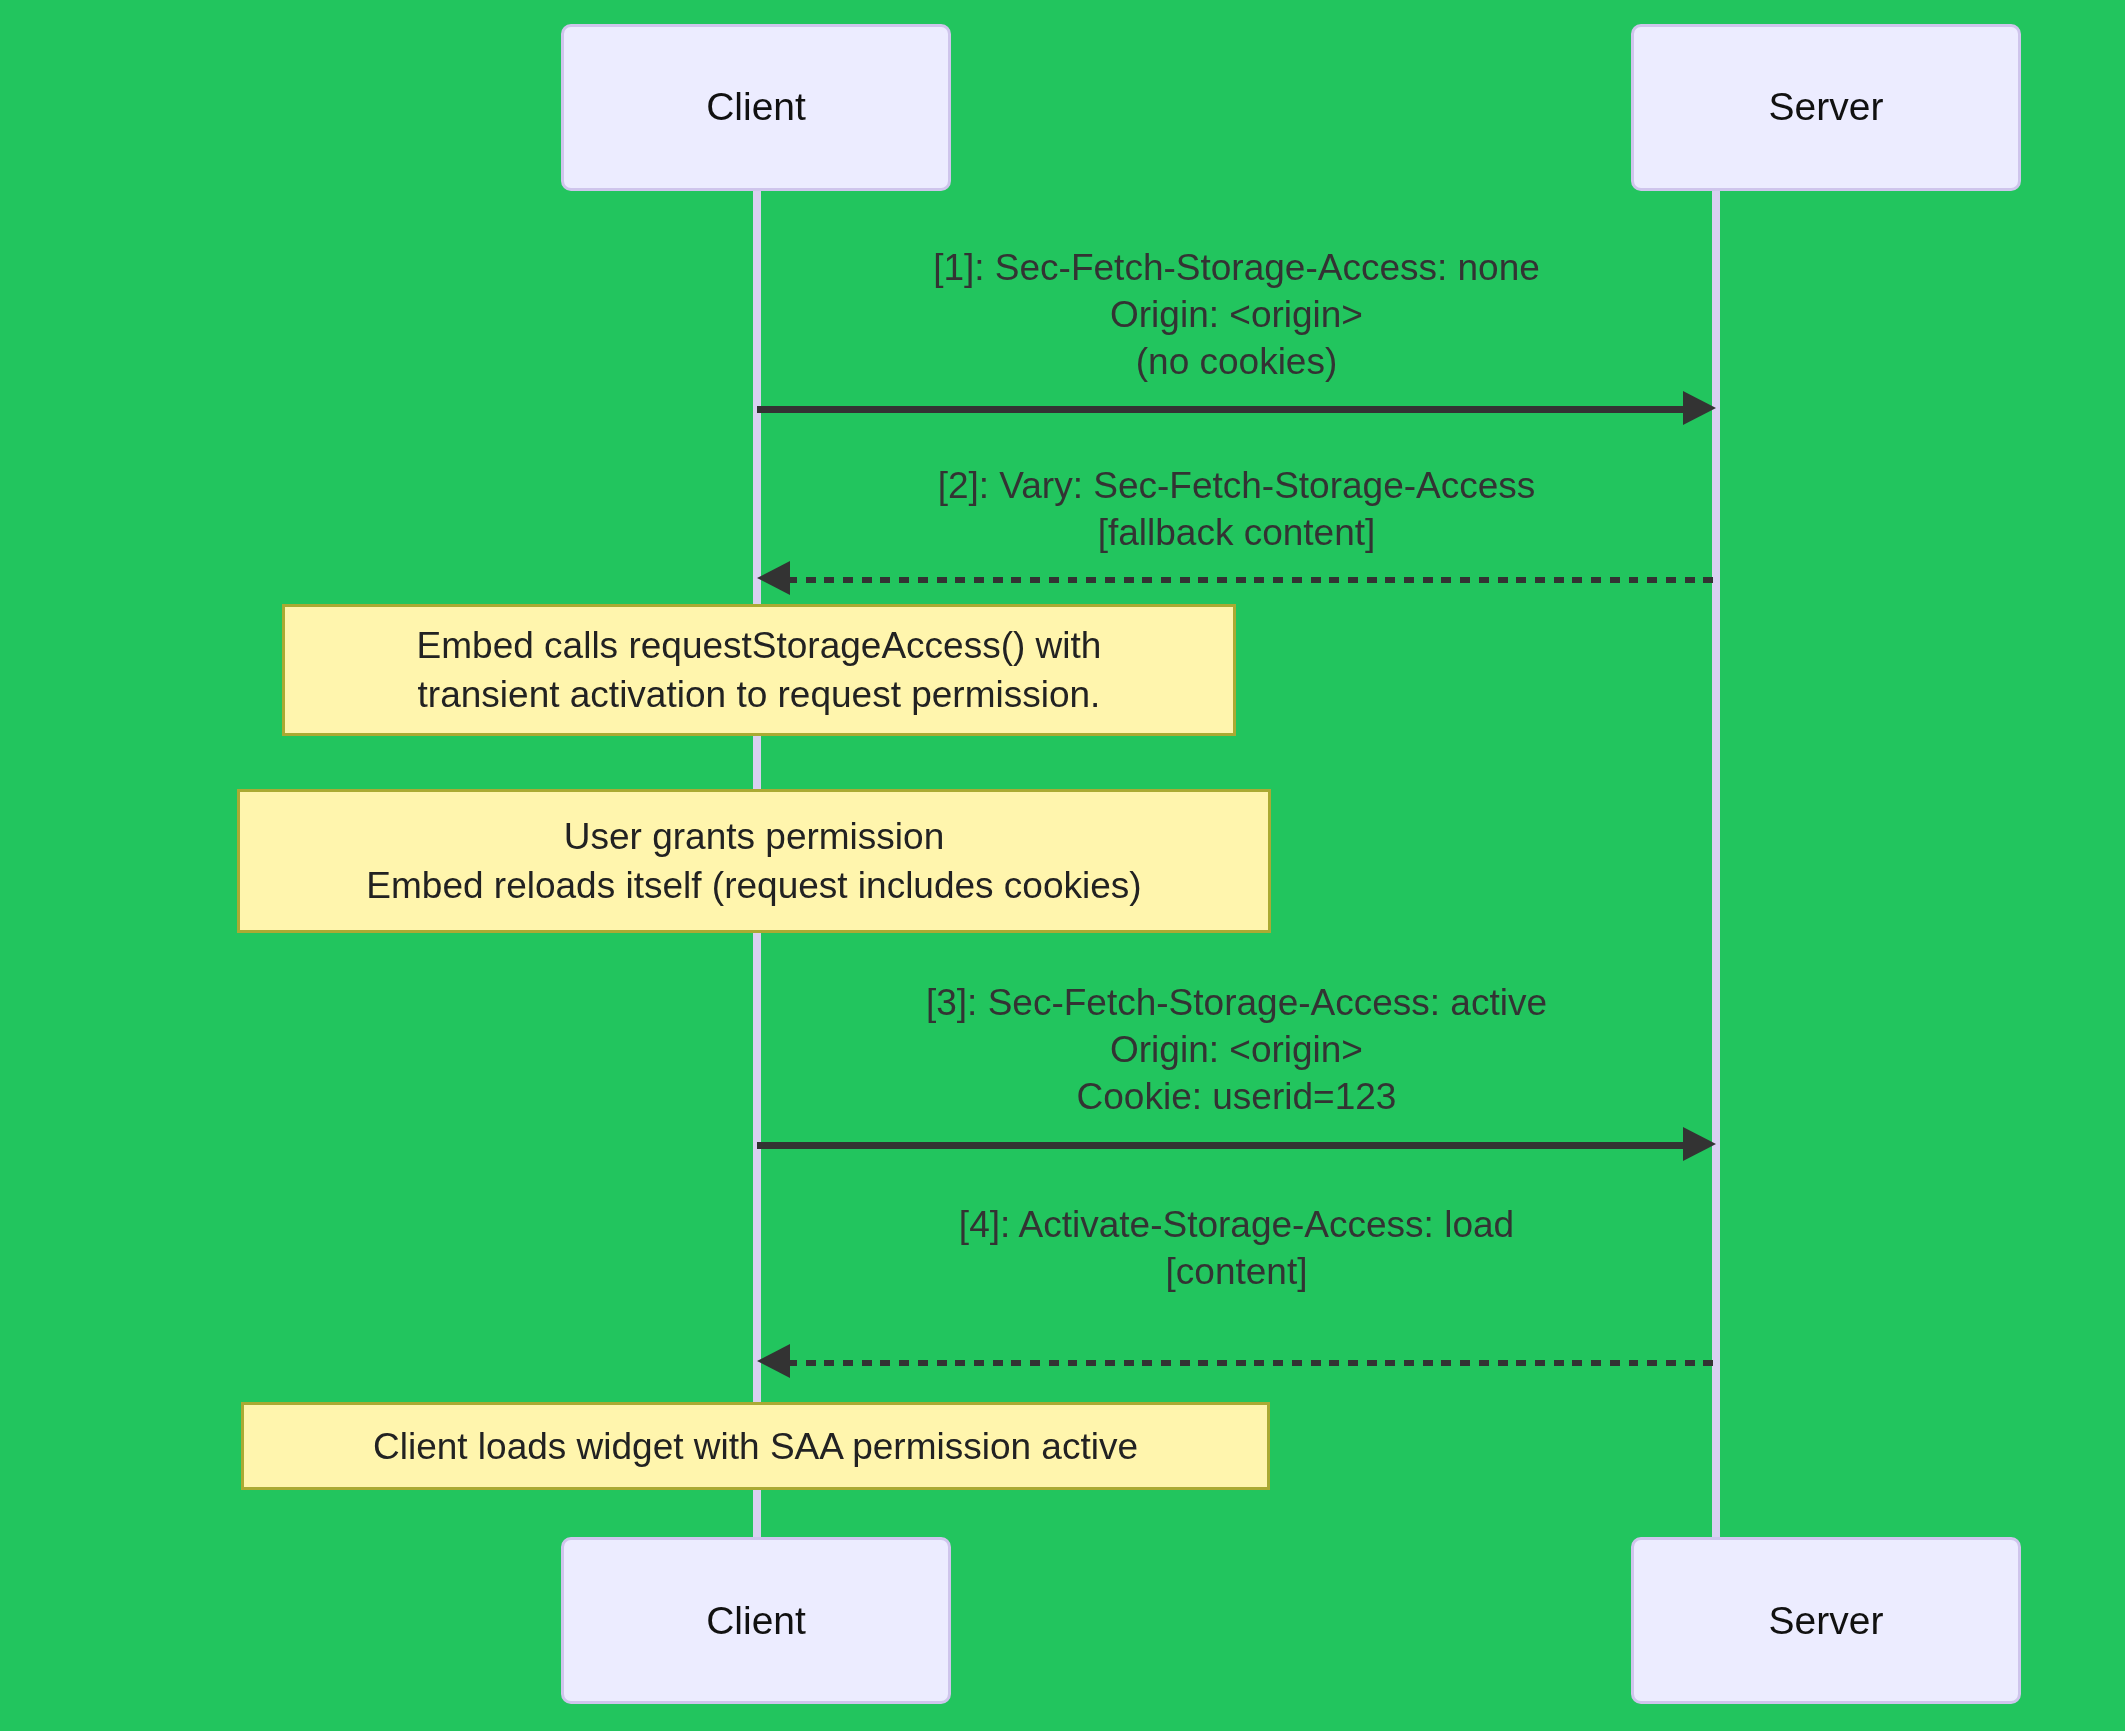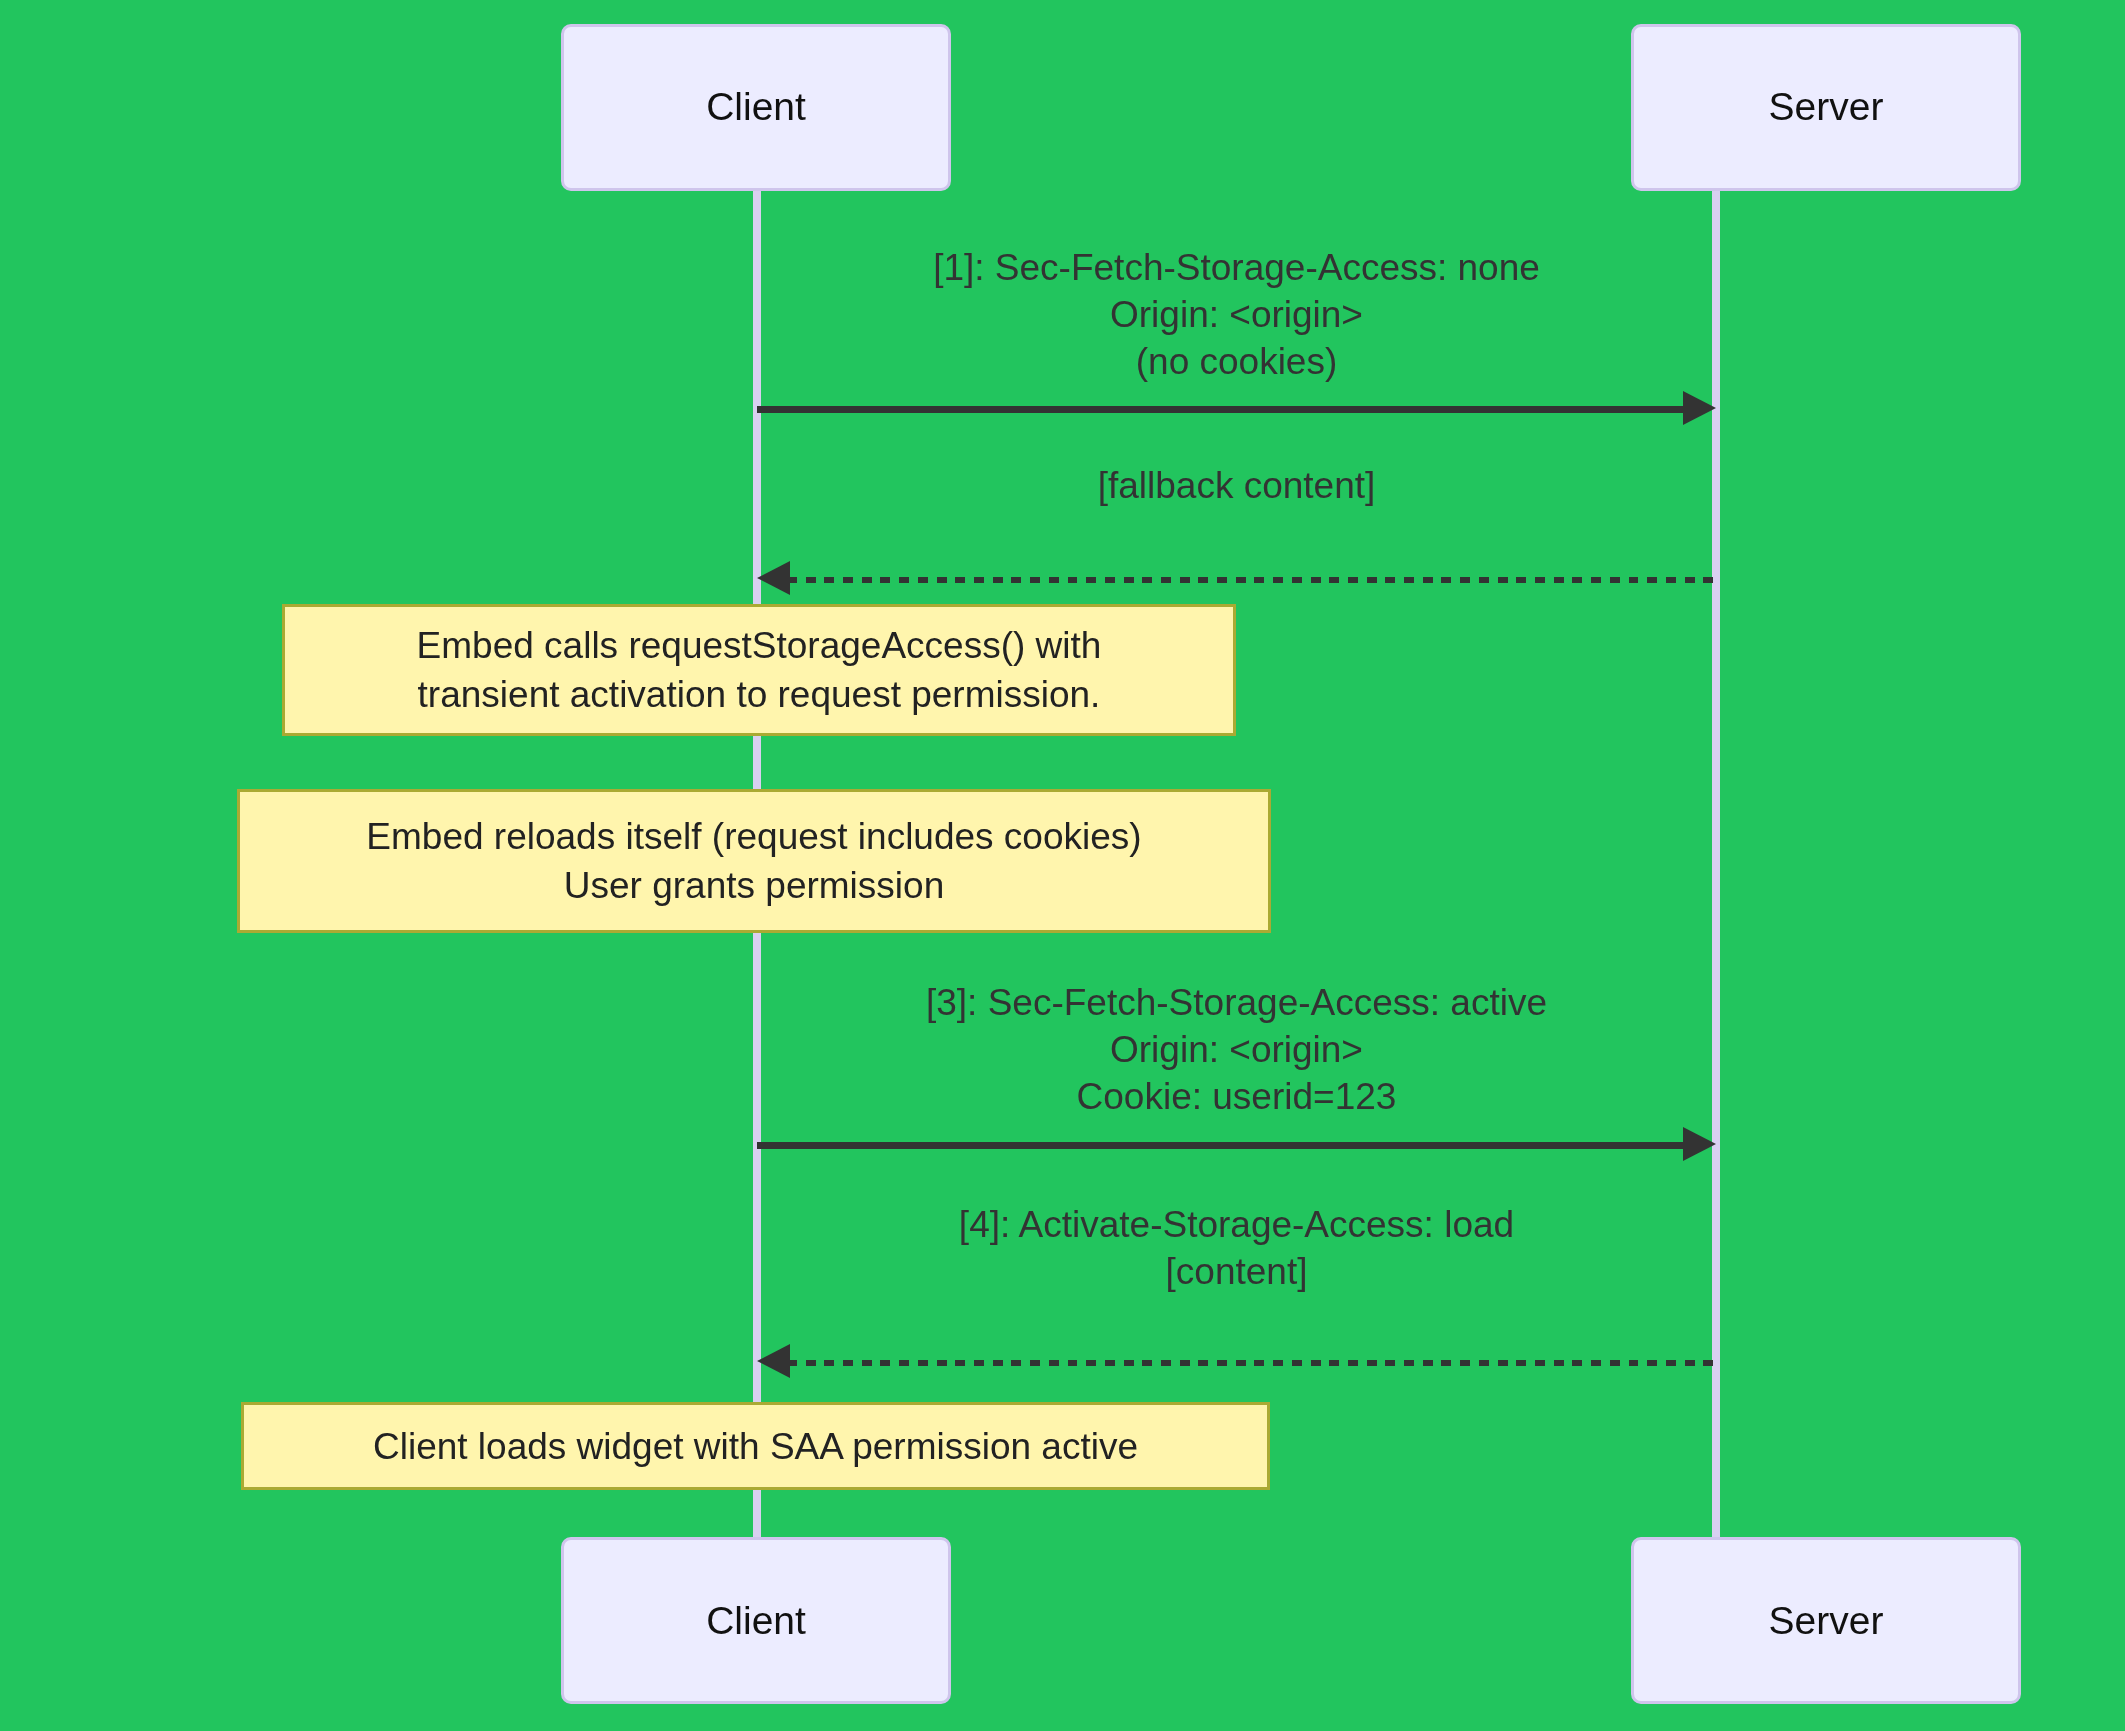--- a/index.html
+++ b/index.html
@@ -137,35 +137,36 @@
     <div>[1]: Sec-Fetch-Storage-Access: none</div>
     <div>Origin: &lt;origin&gt;</div>
     <div>(no cookies)</div>
   </div>
   <div class="arrow arrow-1">
     <div class="shaft-solid"></div>
     <div class="head-right"></div>
   </div>
 
   <div class="msg-text msg-2">
+    <div>[2]: Vary: Sec-Fetch-Storage-Access</div>
     <div>[fallback content]</div>
   </div>
   <div class="arrow arrow-2">
     <div class="shaft-dashed"></div>
     <div class="head-left"></div>
   </div>
 
   <div class="note note-1">
     <div>Embed calls requestStorageAccess() with</div>
     <div>transient activation to request permission.</div>
   </div>
 
   <div class="note note-2">
+    <div>User grants permission</div>
     <div>Embed reloads itself (request includes cookies)</div>
-    <div>User grants permission</div>
   </div>
 
   <div class="msg-text msg-3">
     <div>[3]: Sec-Fetch-Storage-Access: active</div>
     <div>Origin: &lt;origin&gt;</div>
     <div>Cookie: userid=123</div>
   </div>
   <div class="arrow arrow-3">
     <div class="shaft-solid"></div>
     <div class="head-right"></div>

